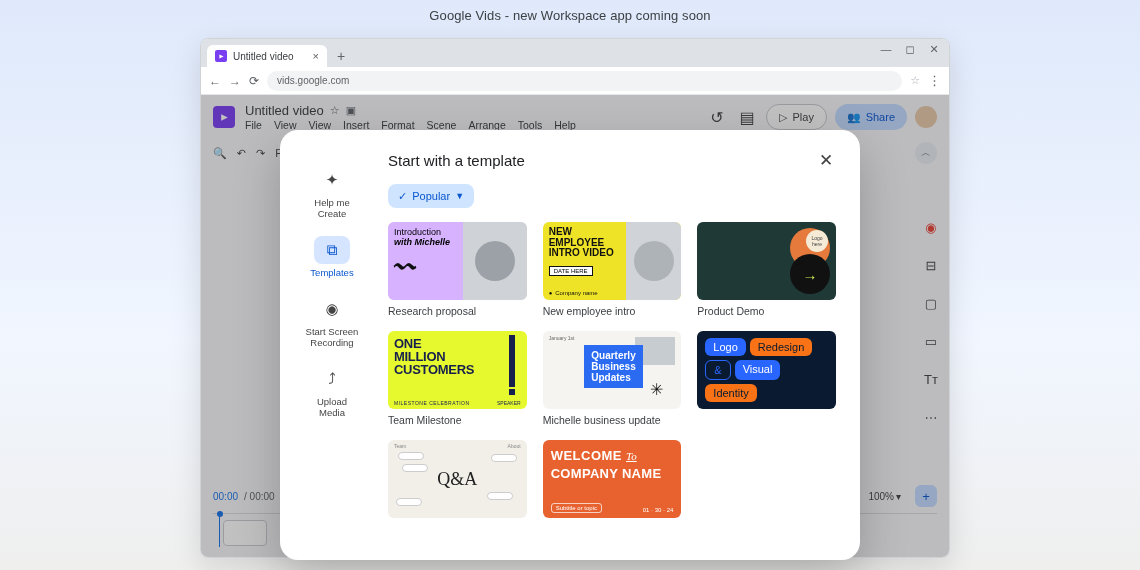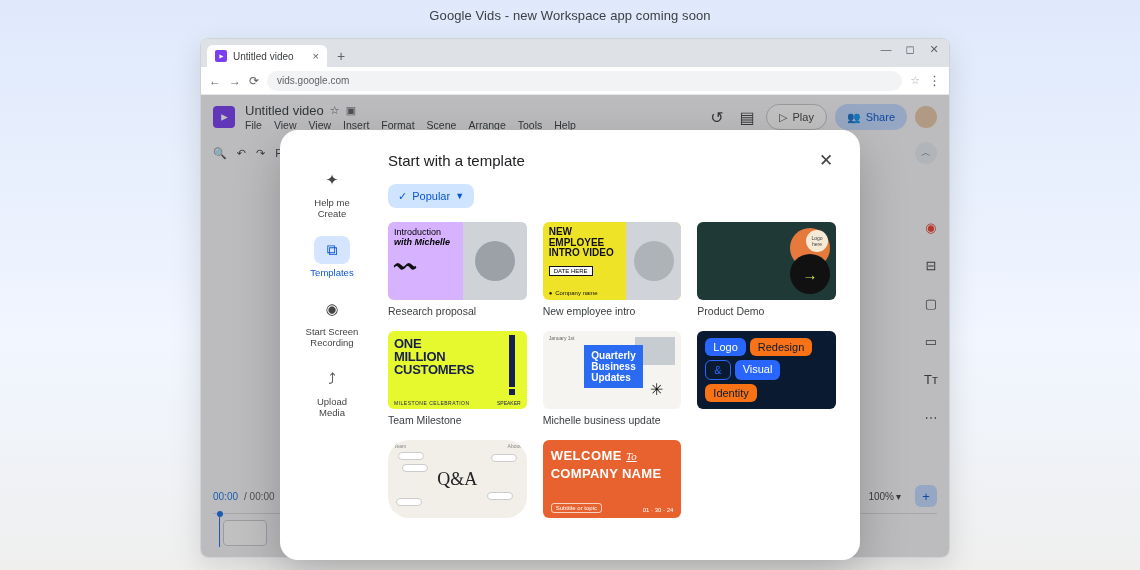--- a/index.html
+++ b/index.html
@@ -126,21 +126,21 @@
   .t6 .l .hl{ display:inline-block; margin-top:4px; background:#f5c531; color:#111; font-size:6px; padding:1px 4px; border-radius:2px;}
   .t6 .l .ft{position:absolute;left:6px;bottom:4px;font-size:5px;color:#888;}
   .t6 .r{ flex:1; background:#d3d7db;}
 
   .t7{ background:#0a1a30; display:flex; flex-wrap:wrap; align-content:center; gap:4px; padding:10px 8px; }
   .pill{ border-radius:6px; padding:3px 8px; font-size:11px; font-weight:500; }
   .pill.b{ background:#2966ff; color:#fff;}
   .pill.w{ background:#f97316; color:#0a1a30;}
   .pill.o{ border:1.5px solid #2966ff; color:#2966ff; background:transparent;}
 
-  .t8{ background:#f2efe8;border-radius:21px; }
+  .t8{ background:#f2efe8; }
   .t8 .qa{ position:absolute;left:50%;top:50%;transform:translate(-50%,-50%); font-family:Georgia,serif; font-size:18px; color:#222;}
   .t8 .bub{ position:absolute; background:#fff; border:1px solid #ccc; border-radius:4px; width:26px;height:8px;}
   .t8 .b1{left:10px;top:12px;} .t8 .b2{left:14px;top:24px;} .t8 .b3{left:8px;bottom:12px;}
   .t8 .b4{right:10px;top:14px;} .t8 .b5{right:14px;bottom:18px;}
   .t8 .tl{position:absolute;left:6px;top:3px;font-size:5px;color:#888;}
   .t8 .tr{position:absolute;right:6px;top:3px;font-size:5px;color:#888;}
 
   .t9{ background:#e8622f; color:#fff; padding:6px 8px; }
   .t9 .w1{ font-weight:900; font-size:13px; letter-spacing:.5px;}
   .t9 .to{ font-family:Georgia,serif; font-style:italic; font-size:11px; text-decoration:underline; margin-left:4px;}

